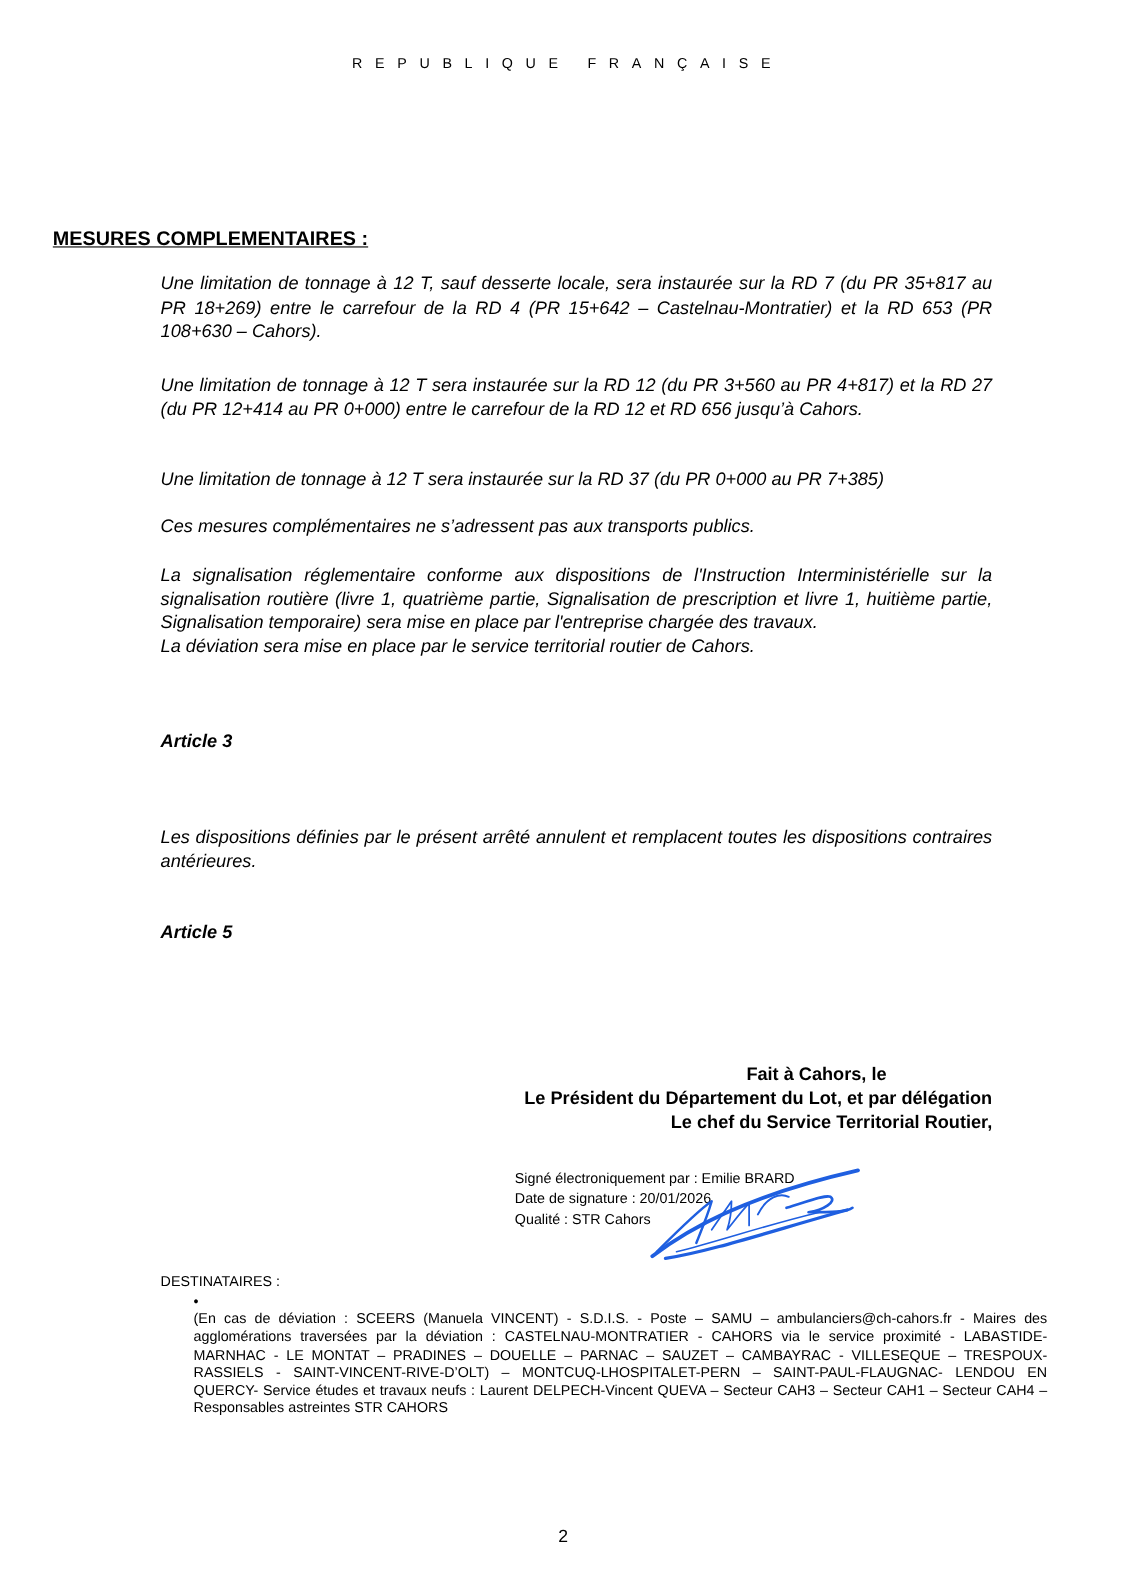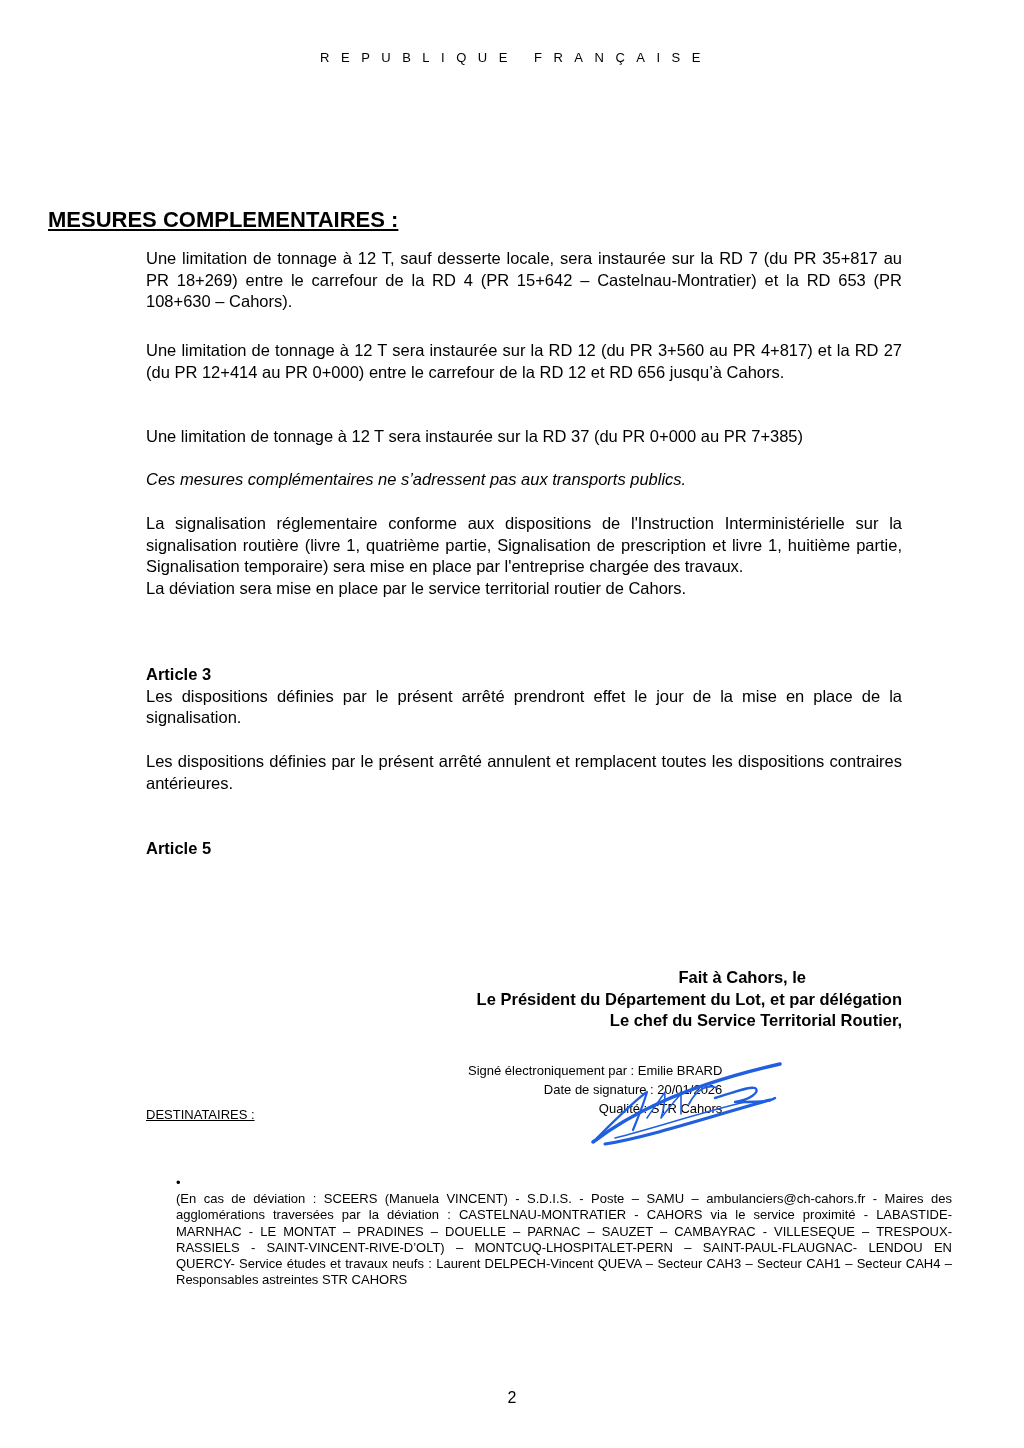--- a/index.html
+++ b/index.html
@@ -6,39 +6,39 @@
     body {
       width: 1024px; height: 1448px; position: relative; overflow: hidden;
       font-family: "Liberation Sans", sans-serif; color: #000;
     }
     .abs { position: absolute; }
     .header {
       left: 0; width: 1024px; top: 50px; text-align: center;
       font-size: 13px; letter-spacing: 11.5px; padding-left: 8px; box-sizing: border-box;
     }
     .section-title {
-      left: 48px; top: 207px; font-size: 22px; font-weight: bold; text-decoration: underline;
+      left: 48px; top: 207px; font-size: 18px; font-weight: bold; text-decoration: underline;
     }
     .body-col {
       left: 146px; width: 756px; font-size: 16.5px; line-height: 21.5px;
     }
     .justify { text-align: justify; }
-    p { margin: 0; }
+    p { margin: 0; font-style: italic; }
     .italic { font-style: italic; }
     .bold { font-weight: bold; }
     .sign-block {
       left: 380px; width: 522px; top: 967px; text-align: right;
       font-size: 16.5px; font-weight: bold; line-height: 21.5px;
     }
     .esign {
-      left: 468px; top: 1061px; font-size: 13px; line-height: 19px; text-align: right;
+      left: 468px; top: 1061px; font-size: 13px; line-height: 19px;
     }
     .signature { left: 585px; top: 1058px; width: 200px; height: 92px; }
     .dest-title {
-      left: 146px; top: 1107px; font-size: 13px; text-decoration: underline;
+      left: 146px; top: 1157px; font-size: 13px; 
     }
     .dest-list {
       left: 176px; top: 1175px; width: 776px; font-size: 13px; line-height: 16.2px;
     }
     .dest-bullet { display: flex; gap: 14px; }
     .dest-bullet .dot { width: 8px; flex: 0 0 8px; }
     .page-num { left: 0; width: 1024px; top: 1389px; text-align: center; font-size: 16px; }
   </style>
 </head>
 <body>
@@ -61,21 +61,20 @@
 
 <div class="abs body-col italic" style="top:469px;">Ces mesures complémentaires ne s’adressent pas aux transports publics.</div>
 
 <div class="abs body-col justify" style="top:513px;">
   <p>La signalisation réglementaire conforme aux dispositions de l'Instruction Interministérielle sur la signalisation routière (livre 1, quatrième partie, Signalisation de prescription et livre 1, huitième partie, Signalisation temporaire) sera mise en place par l'entreprise chargée des travaux.</p>
   <p>La déviation sera mise en place par le service territorial routier de Cahors.</p>
 </div>
 
 <div class="abs body-col justify" style="top:664px;">
   <p class="bold">Article 3</p>
-  <p>Les dispositions définies par le présent arrêté prendront effet le jour de la mise en place de la signalisation.</p>
 </div>
 
 <div class="abs body-col justify" style="top:751px;">
   <p>Les dispositions définies par le présent arrêté annulent et remplacent toutes les dispositions contraires antérieures.</p>
 </div>
 
 <div class="abs body-col justify" style="top:838px;">
   <p class="bold">Article 5</p>
 </div>
 

